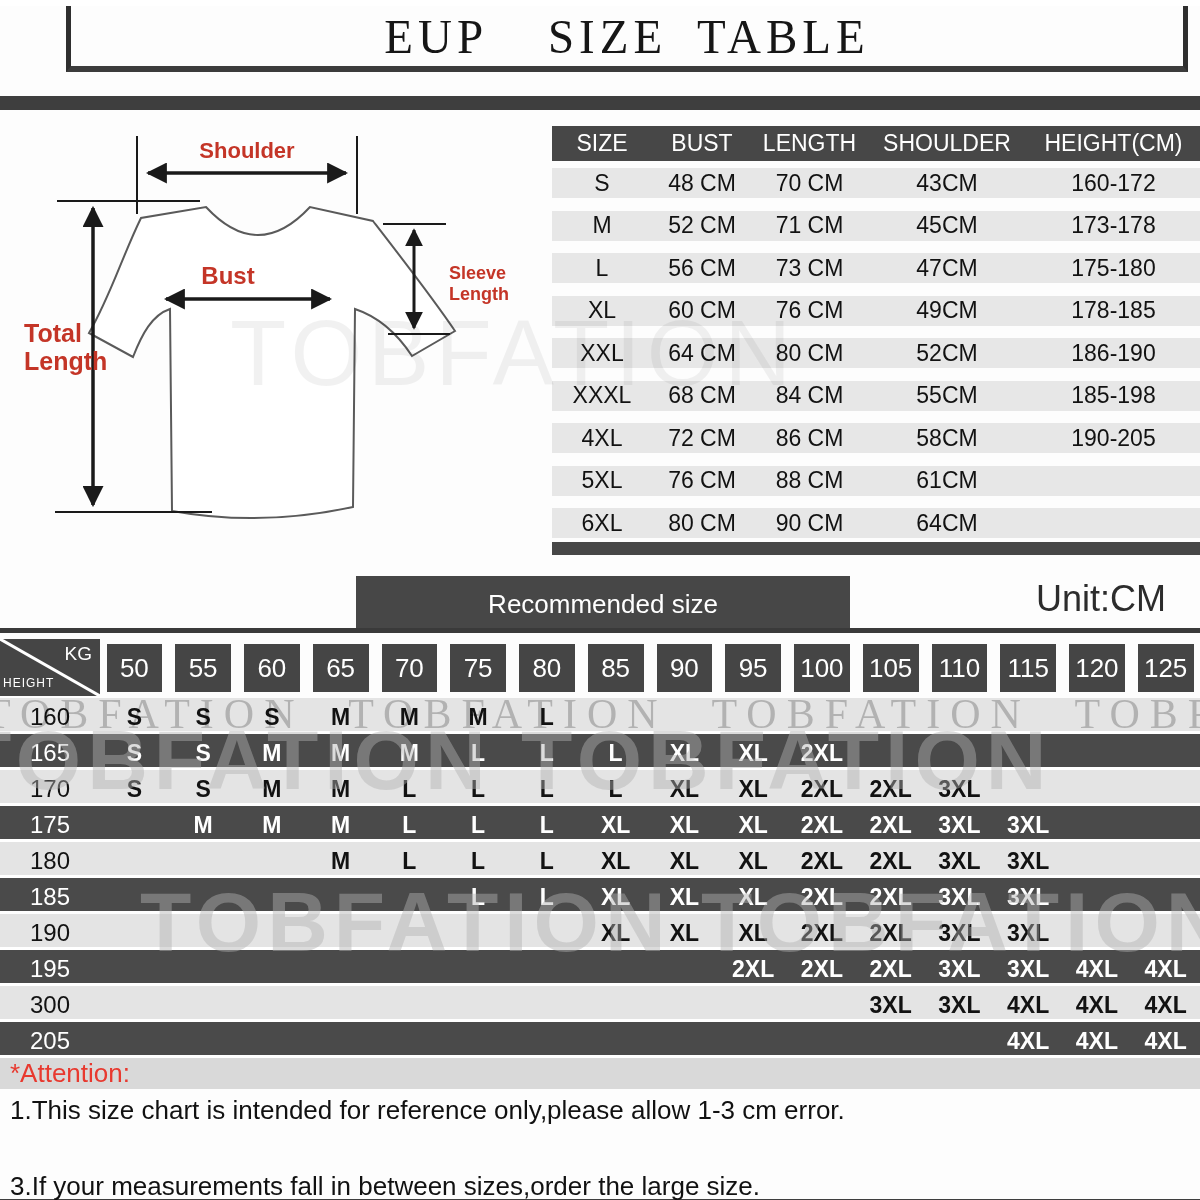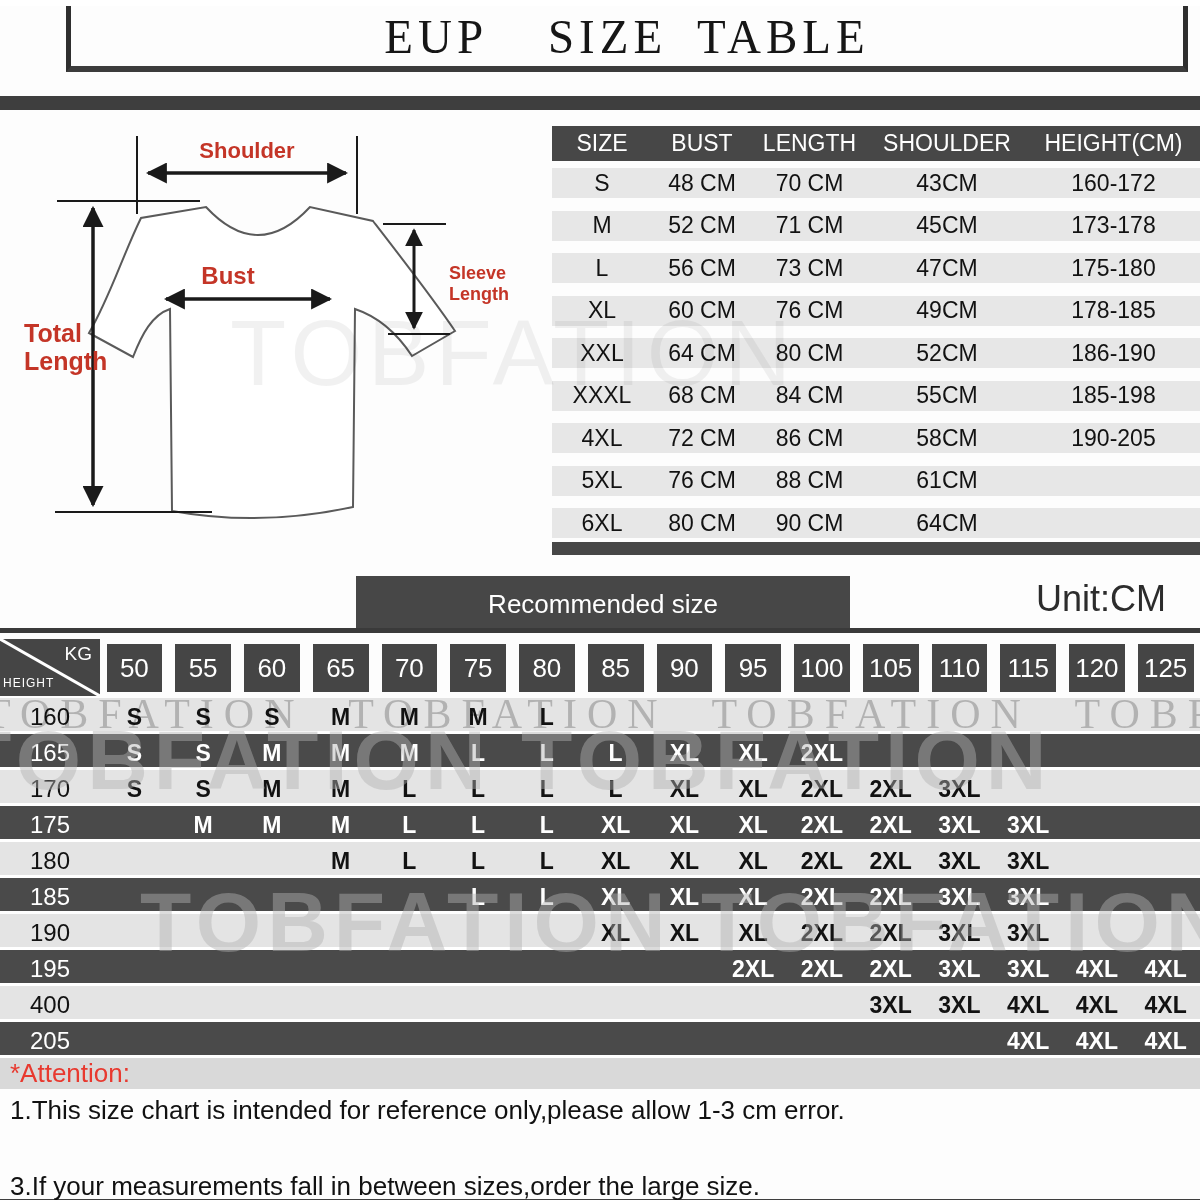--- a/index.html
+++ b/index.html
@@ -371,21 +371,21 @@
         <div class="mx-val"></div>
         <div class="mx-val">2XL</div>
         <div class="mx-val">2XL</div>
         <div class="mx-val">2XL</div>
         <div class="mx-val">3XL</div>
         <div class="mx-val">3XL</div>
         <div class="mx-val">4XL</div>
         <div class="mx-val">4XL</div>
       </div>
       <div class="mx-row light">
-        <div class="mx-label">400</div>
+        <div class="mx-label">300</div>
         <div class="mx-val"></div>
         <div class="mx-val"></div>
         <div class="mx-val"></div>
         <div class="mx-val"></div>
         <div class="mx-val"></div>
         <div class="mx-val"></div>
         <div class="mx-val"></div>
         <div class="mx-val"></div>
         <div class="mx-val"></div>
         <div class="mx-val"></div>

